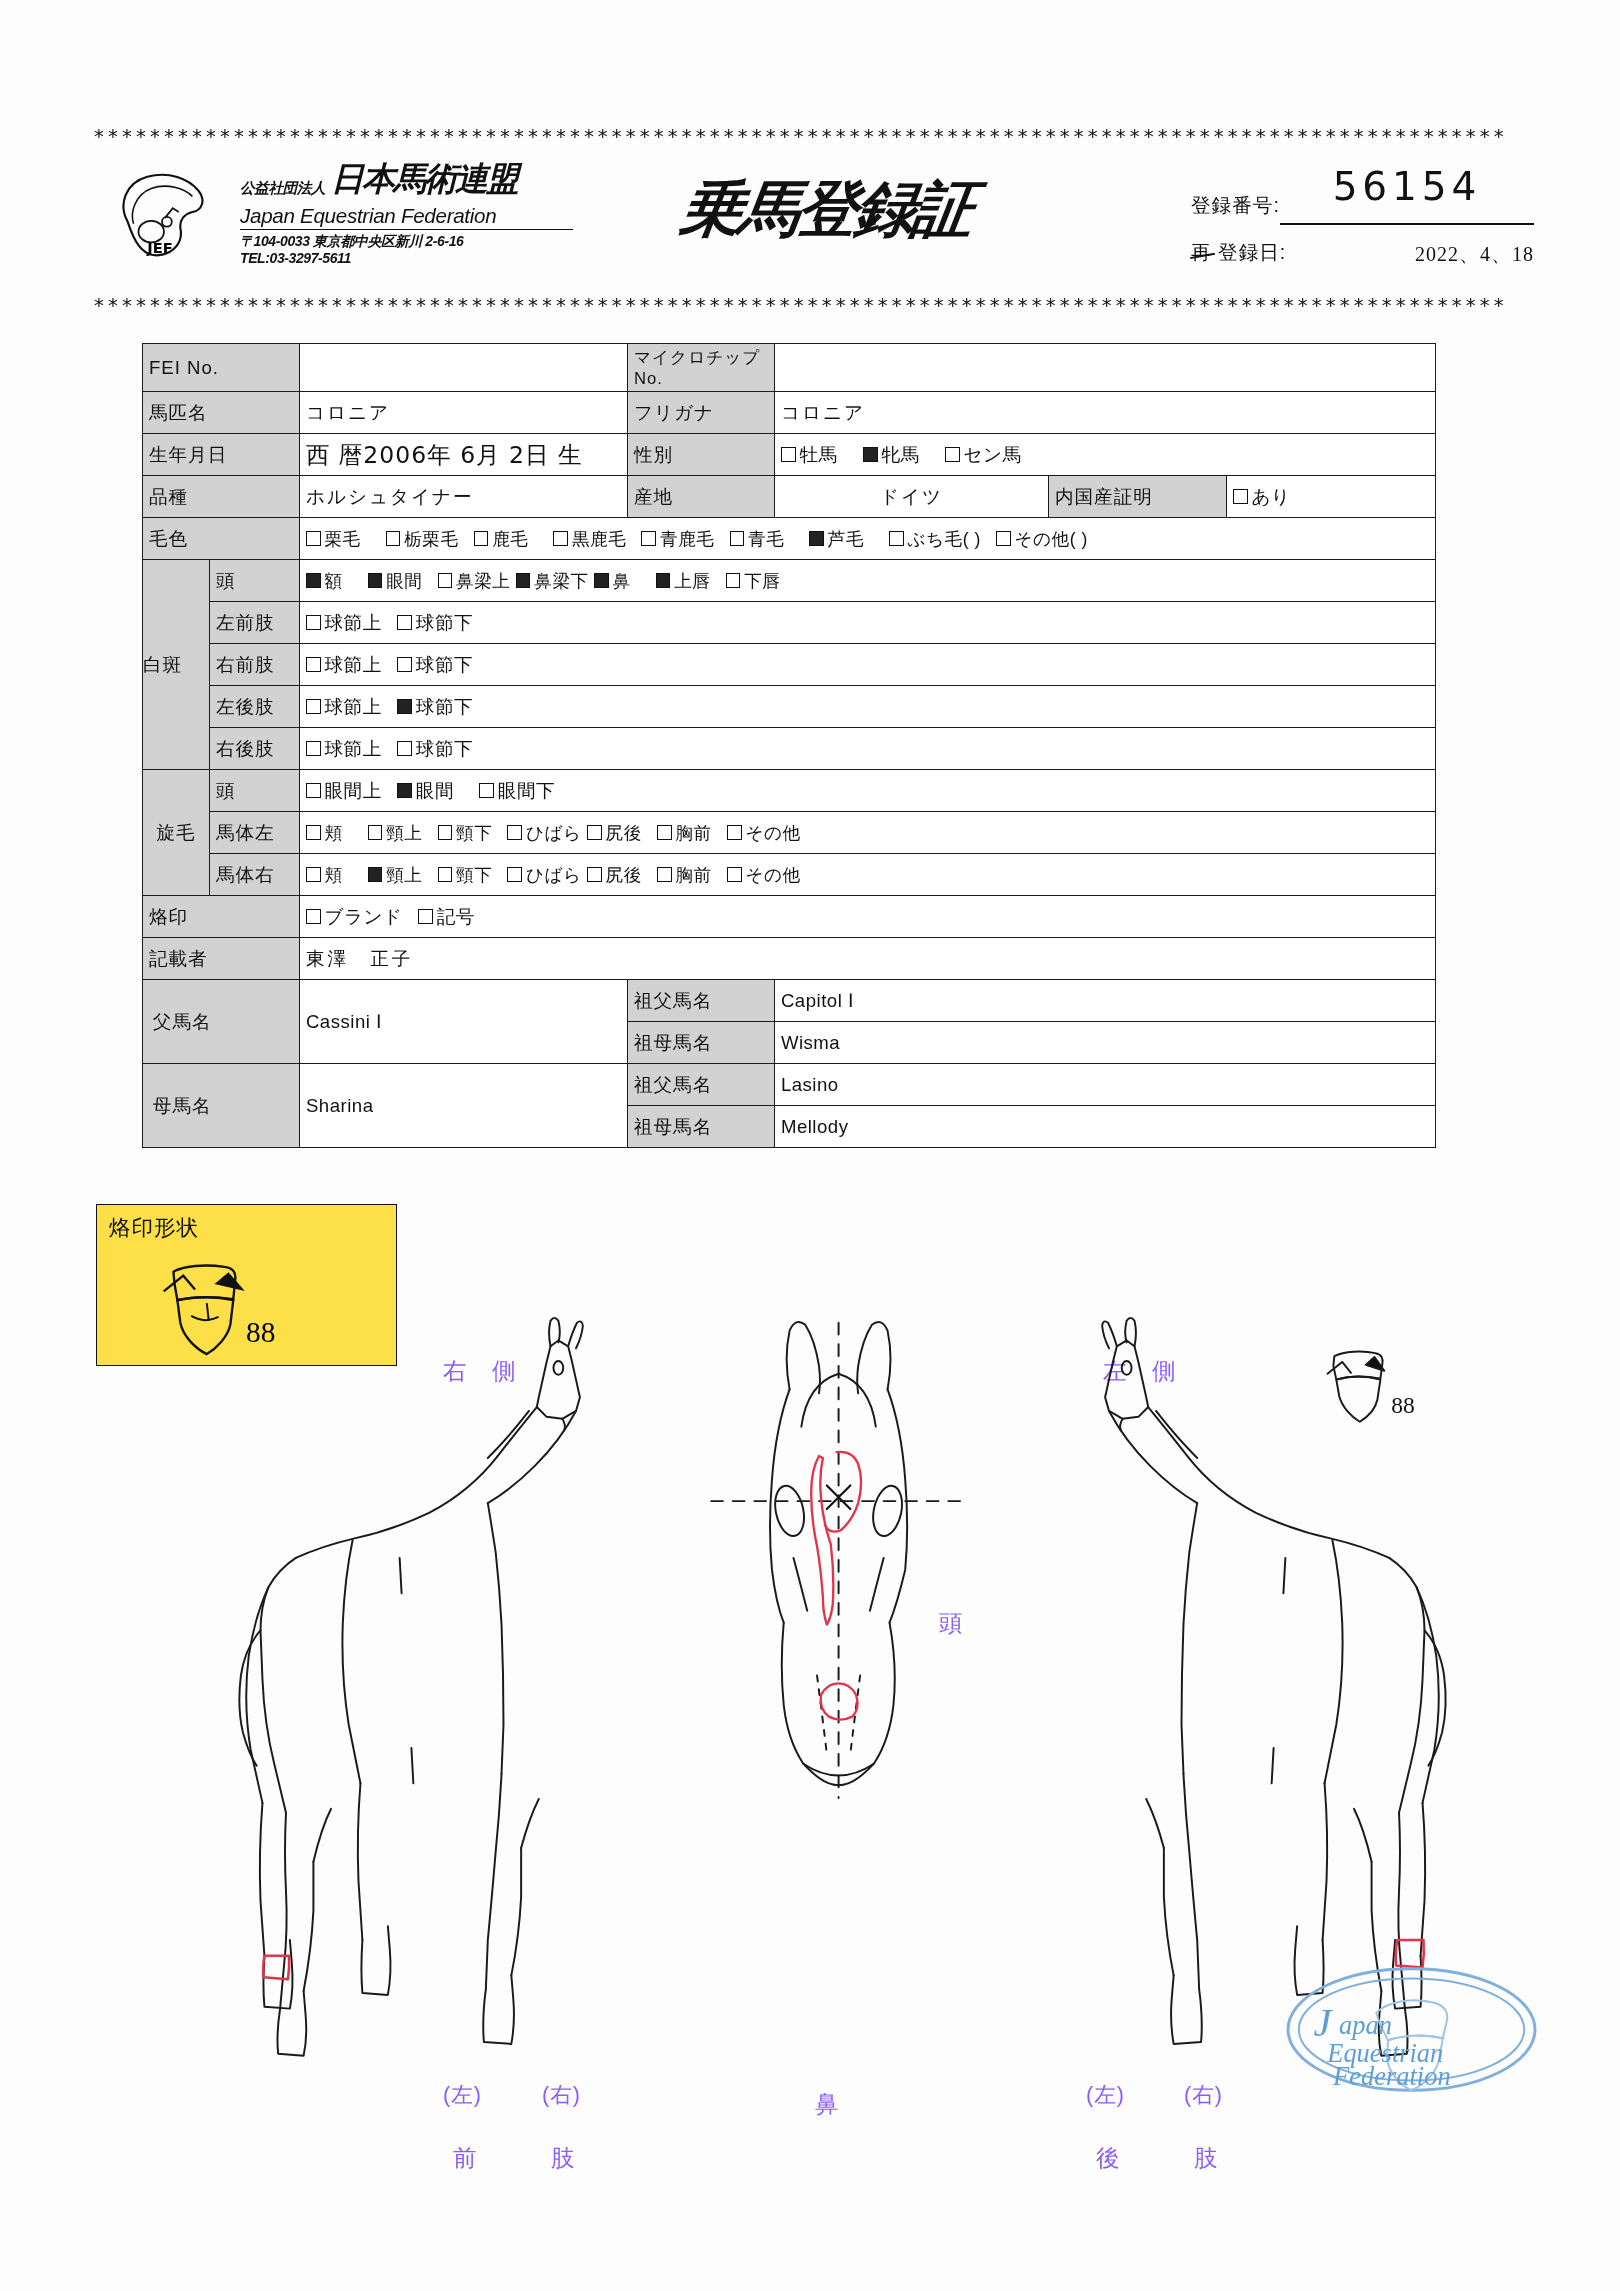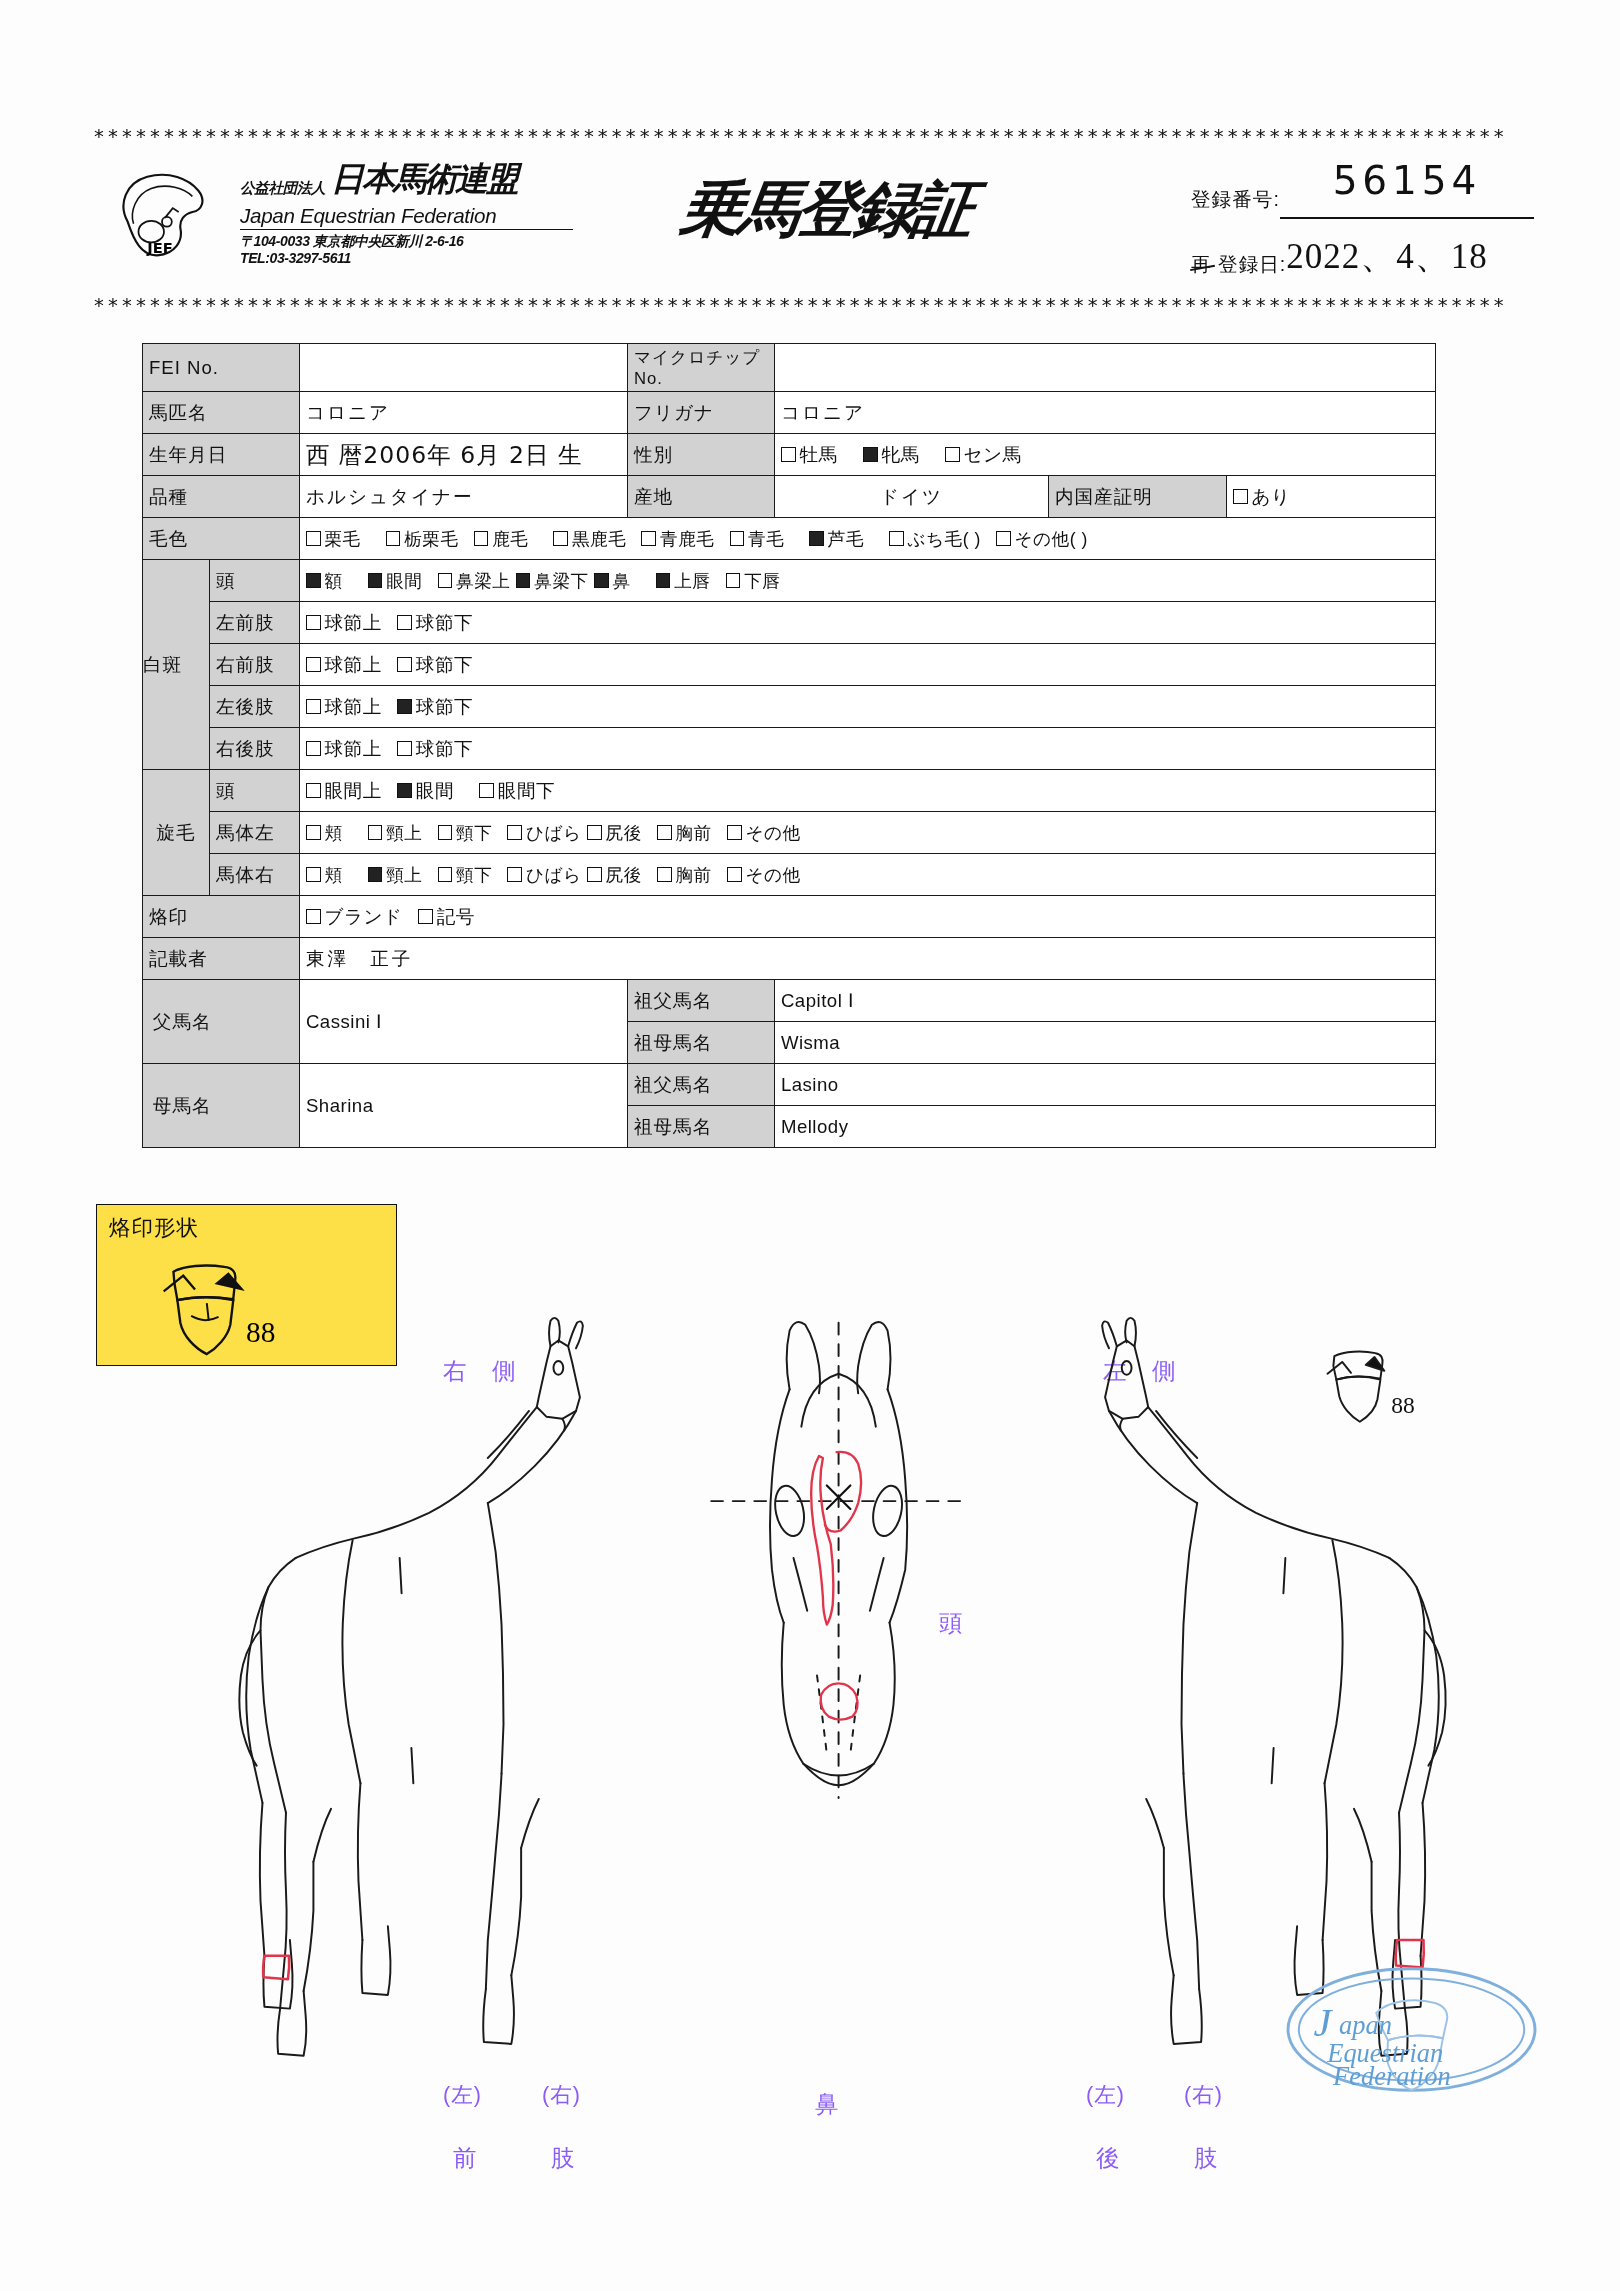--- a/index.html
+++ b/index.html
@@ -22,29 +22,29 @@
   .org-jp{font-size:33px;font-weight:bold;font-style:italic;letter-spacing:-2px;
           font-family:"DejaVu Sans",sans-serif;}
   .org-en{font-size:20.6px;font-style:italic;letter-spacing:-0.3px;margin-top:2px;}
   .org-rule{border-top:1.6px solid #111;margin-top:1px;}
   .org-addr{font-size:14px;font-style:italic;font-weight:bold;letter-spacing:-0.4px;margin-top:2.9px;line-height:1.22;}
 
   .title{position:absolute;left:588px;top:11.8px;font-size:61px;font-weight:bold;
          font-style:italic;letter-spacing:-2.9px;font-family:"DejaVu Sans",sans-serif;
          transform:skewX(-8deg);}
 
-  .regblk{position:absolute;left:1098px;top:1px;width:343px;}
+  .regblk{position:absolute;left:1098px;top:7px;width:343px;}
   .reg-row{display:flex;align-items:flex-end;}
   .reg-lab{font-size:19.6px;letter-spacing:1px;white-space:nowrap;padding-bottom:5.9px;}
   .reg-val{font-size:39px;letter-spacing:4.9px;flex:1;text-align:center;
            border-bottom:2.4px solid #111;padding-bottom:14px;font-family:"DejaVu Sans",sans-serif;}
   .reg-row2{display:flex;align-items:flex-end;margin-top:13.7px;}
   .reg-lab2{font-size:19.6px;letter-spacing:1px;white-space:nowrap;position:relative;padding-bottom:3.9px;}
   .strike{position:absolute;left:-1px;top:52%;width:24.5px;height:2px;background:#111;transform:rotate(-10deg);}
-  .reg-val2{font-size:35px;flex:1;text-align:left;letter-spacing:1px;
+  .reg-val2{font-size:20px;flex:1;text-align:right;letter-spacing:1px;
             font-family:"Liberation Serif",serif;padding-bottom:2px;}
 
   
   table.main{position:absolute;left:142px;top:343px;width:1294px;border-collapse:collapse;
              table-layout:fixed;}
   table.main td{border:1.4px solid #1a1a1a;font-size:18.6px;padding:2px 5.9px;height:37px;
                 vertical-align:middle;}
   td.lab{background:#d2d2d2;font-size:19.6px;text-align:left;padding-left:9.8px;letter-spacing:1px;}
   td.val{background:#fff;}
   .big{font-size:26.5px;letter-spacing:2px;font-family:"DejaVu Sans",sans-serif;}

